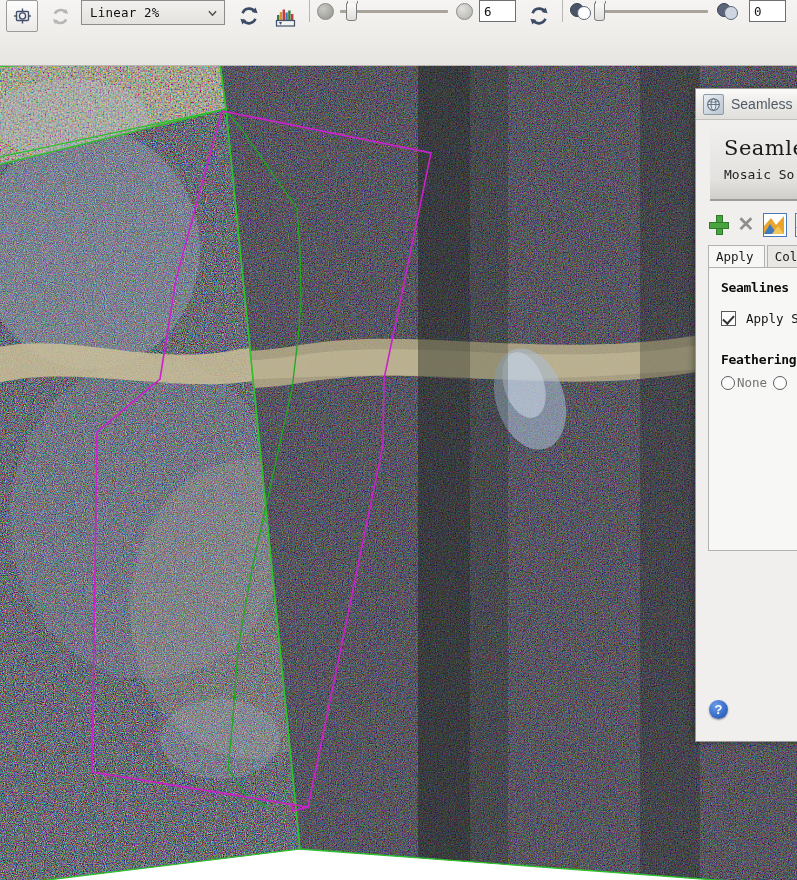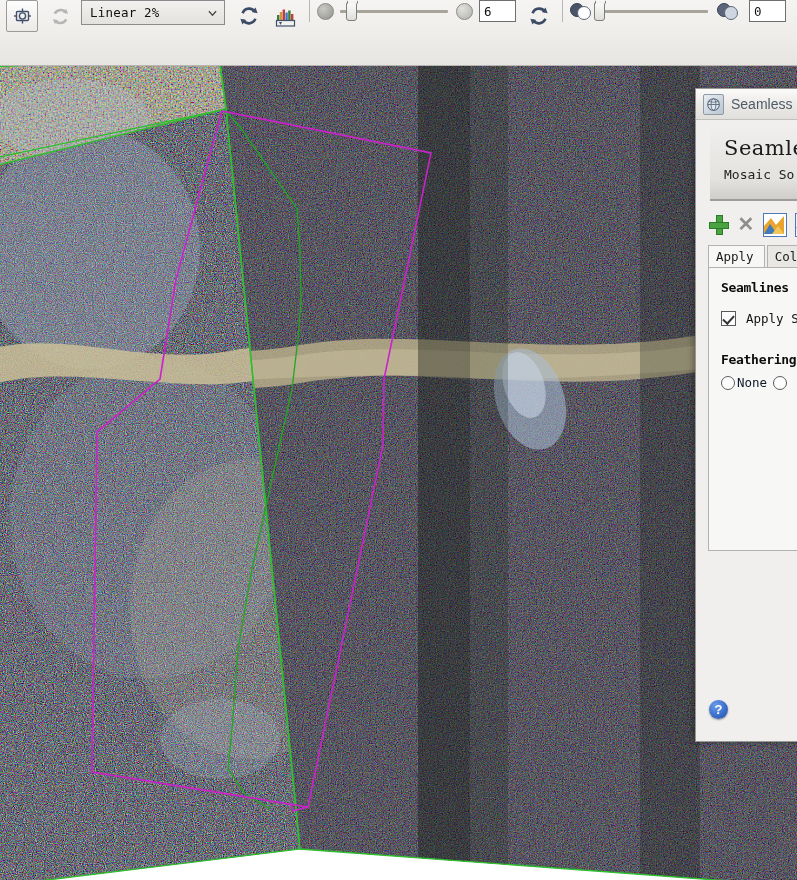--- a/index.html
+++ b/index.html
@@ -333,21 +333,21 @@
     width: 14px; height: 14px;
     border: 1px solid #5d5d5d;
     border-radius: 50%;
     background: #fdfdfd;
     box-sizing: border-box;
     flex: 0 0 auto;
   }
   .radio-lbl {
     font-family: "DejaVu Sans Mono", monospace;
     font-size: 12.5px;
-    color: #0f172a;
+    color: #737373;
     margin-right: 4px;
     white-space: nowrap;
   }
 
   .help-btn {
     position: absolute;
     left: 709px;
     top: 700px;
     width: 19px; height: 19px;
     border-radius: 50%;

